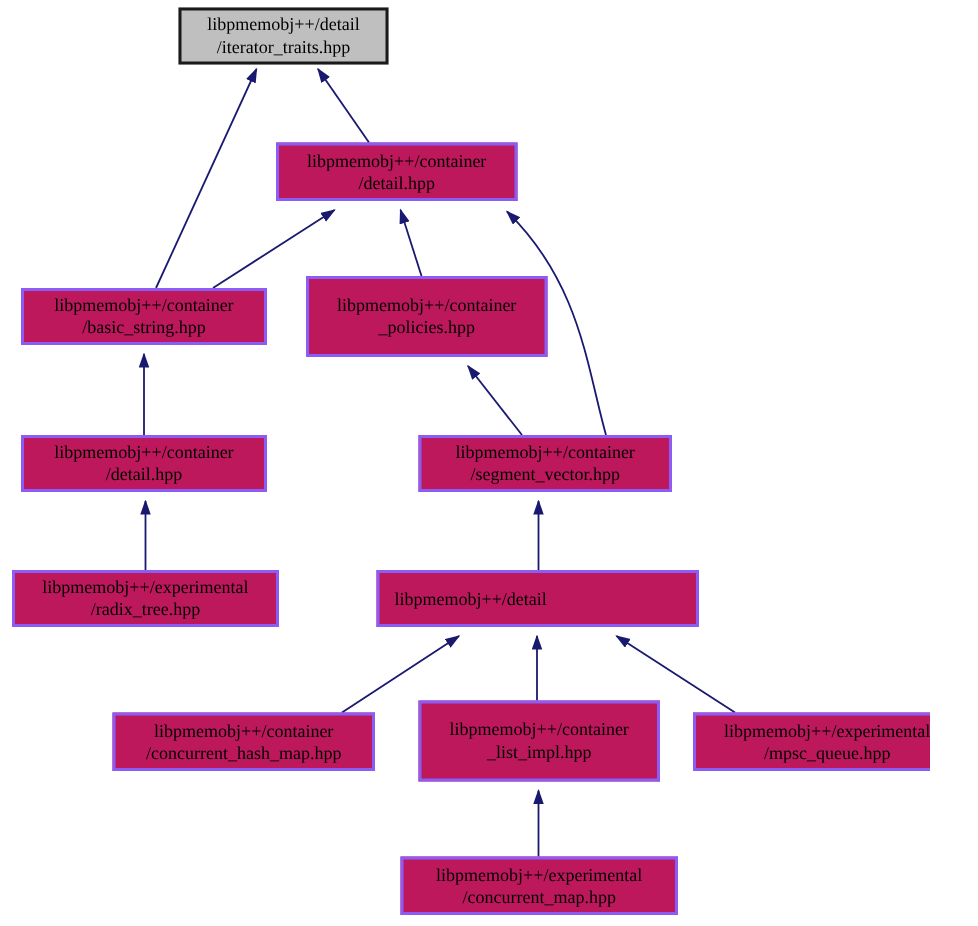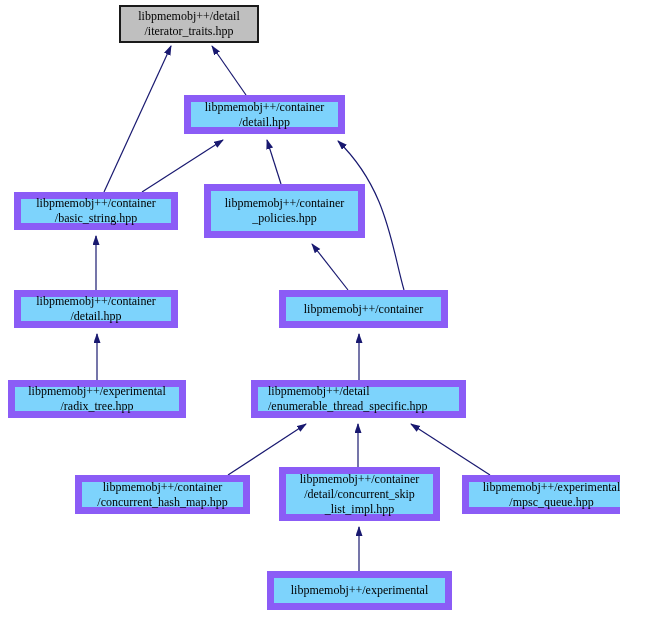--- a/index.html
+++ b/index.html
@@ -19,22 +19,22 @@
     position: absolute;
     left: 0;
     top: 0;
     width: 652px;
     height: 617px;
     pointer-events: none;
   }
   .node {
     position: absolute;
     box-sizing: border-box;
-    border: 7px solid #8b5cf6;
-    background: #7dd3fc;
+    border: 2px solid #8b5cf6;
+    background: #be185d;
     color: #000000;
     display: flex;
     flex-direction: column;
     justify-content: center;
     align-items: center;
     font-size: 12px;
     line-height: 15px;
     white-space: nowrap;
     cursor: pointer;
   }
@@ -93,39 +93,39 @@
       <div class="node" style="left: 204px; top: 184px; width: 161px; height: 54px;">
         <span class="line">libpmemobj++/container</span>
         <span class="line">_policies.hpp</span>
       </div>
       <div class="node" style="left: 14px; top: 290px; width: 164px; height: 38px;">
         <span class="line">libpmemobj++/container</span>
         <span class="line">/detail.hpp</span>
       </div>
       <div class="node" style="left: 279px; top: 290px; width: 169px; height: 38px;">
         <span class="line">libpmemobj++/container</span>
+        <span class="line">/segment_vector.hpp</span>
       </div>
       <div class="node" style="left: 8px; top: 380px; width: 178px; height: 38px;">
         <span class="line">libpmemobj++/experimental</span>
         <span class="line">/radix_tree.hpp</span>
       </div>
       <div class="node left" style="left: 251px; top: 380px; width: 215px; height: 38px;">
         <span class="line">libpmemobj++/detail</span>
-        <span class="line">/enumerable_thread_specific.hpp</span>
       </div>
       <div class="node" style="left: 75px; top: 475px; width: 175px; height: 39px;">
         <span class="line">libpmemobj++/container</span>
         <span class="line">/concurrent_hash_map.hpp</span>
       </div>
       <div class="node" style="left: 279px; top: 467px; width: 161px; height: 54px;">
         <span class="line">libpmemobj++/container</span>
-        <span class="line">/detail/concurrent_skip</span>
         <span class="line">_list_impl.hpp</span>
       </div>
       <div class="node" style="left: 462px; top: 475px; width: 179px; height: 39px;">
         <span class="line">libpmemobj++/experimental</span>
         <span class="line">/mpsc_queue.hpp</span>
       </div>
       <div class="node" style="left: 267px; top: 571px; width: 185px; height: 39px;">
         <span class="line">libpmemobj++/experimental</span>
+        <span class="line">/concurrent_map.hpp</span>
       </div>
     </div>
 </div>
 
 </body></html>

